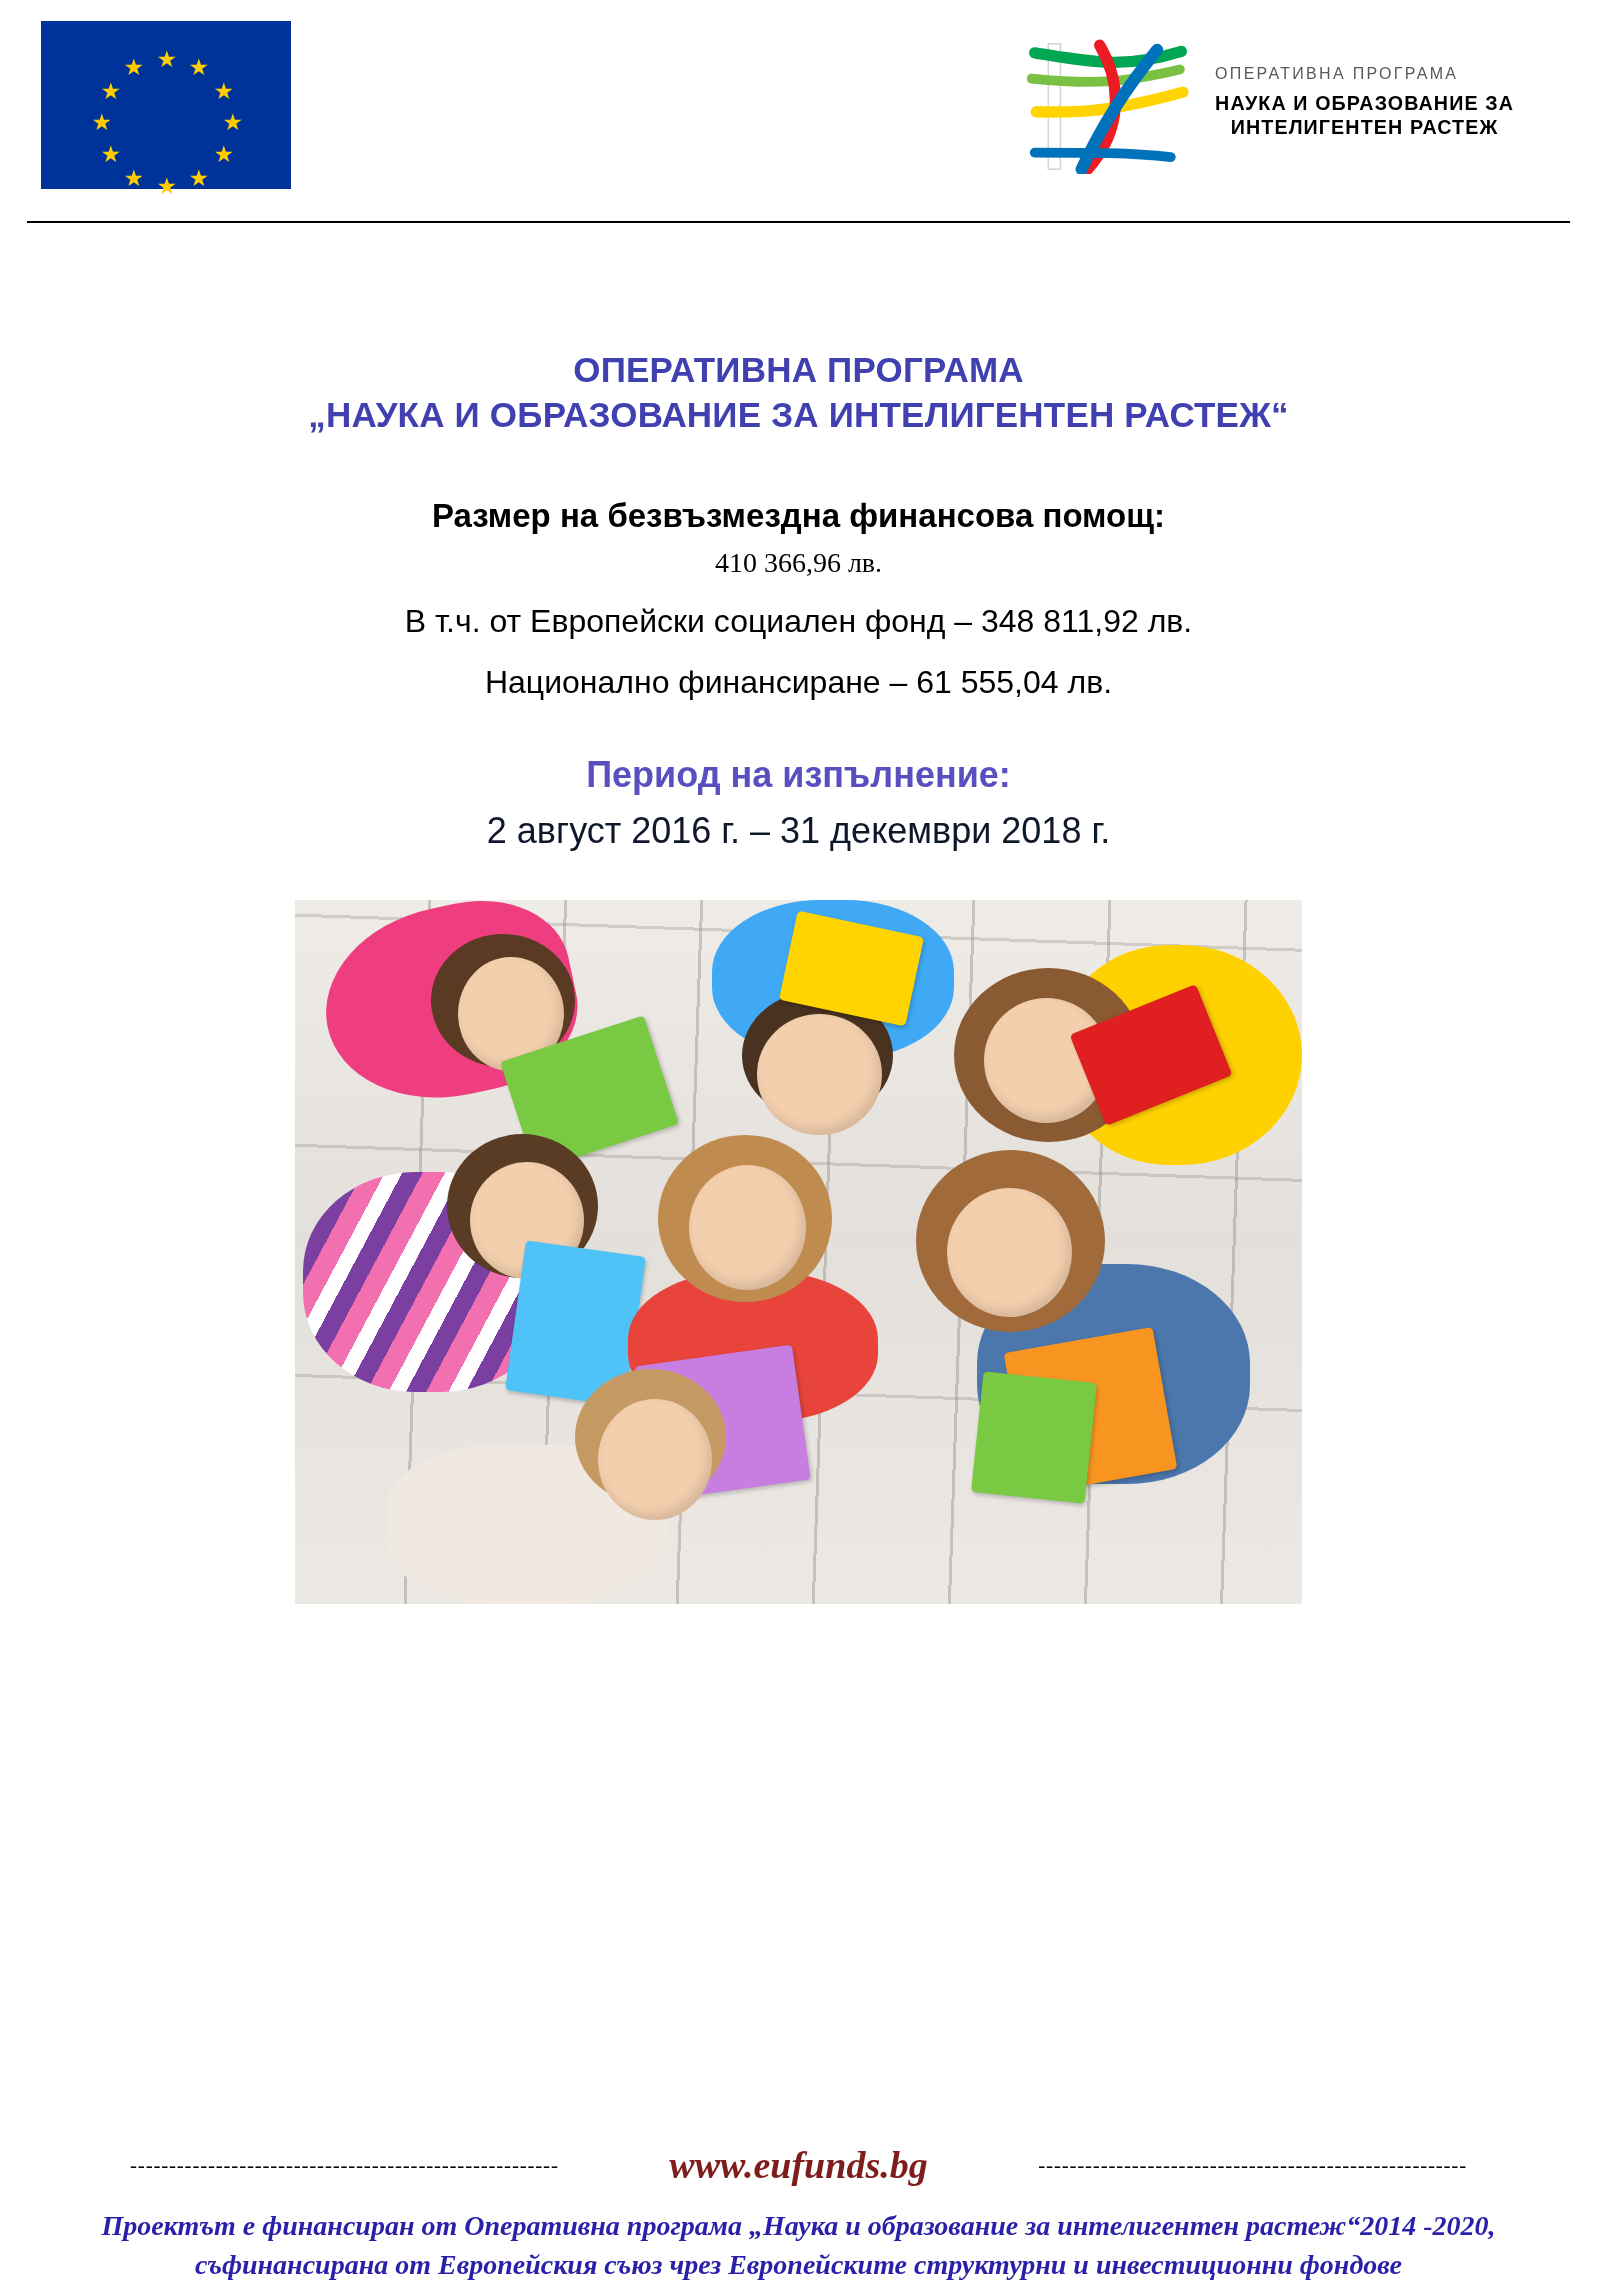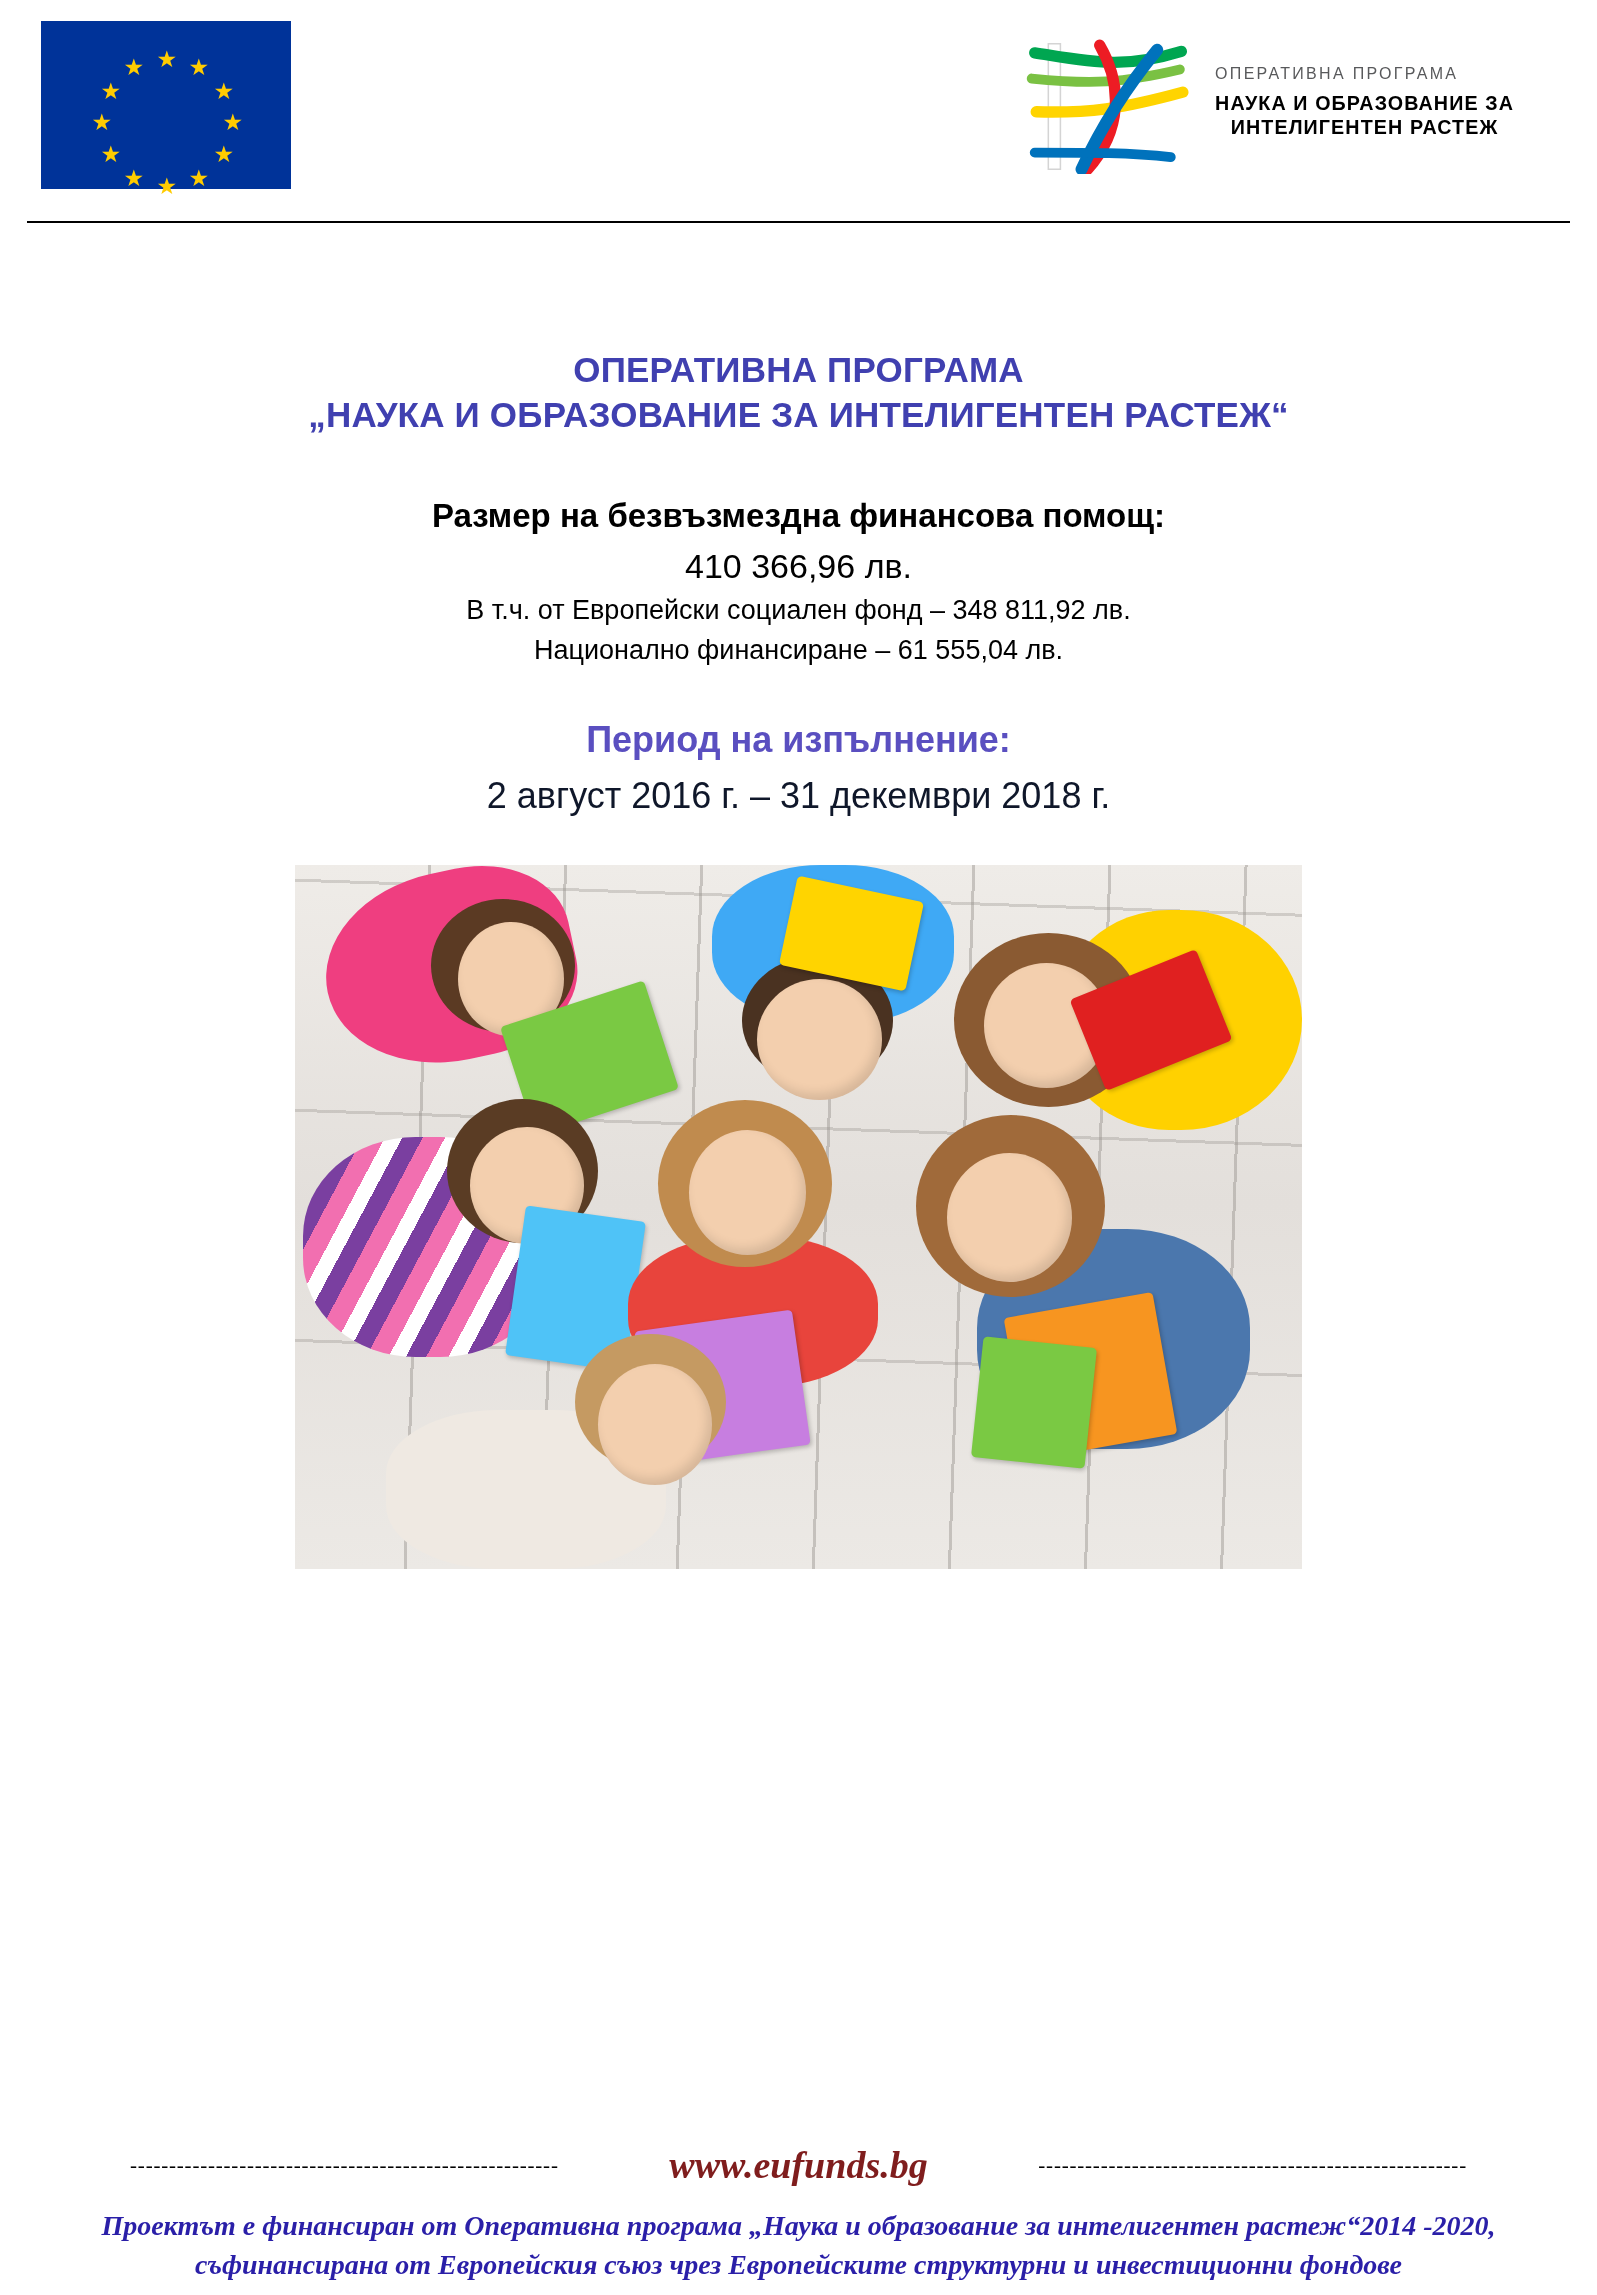--- a/index.html
+++ b/index.html
@@ -129,27 +129,28 @@
     line-height: 1.3;
     margin-top: 59px;
   }
   .grant-label {
     font-weight: bold;
     font-size: 33px;
     margin-top: 24px;
     color: #000;
   }
   .grant-amount {
-    font-size: 34px;
+    font-size: 28px;
     margin-top: 12px;
     color: #000;
+    font-family: Liberation Serif, serif;
   }
   .grant-line {
-    font-size: 27px;
-    margin-top: 9px;
+    font-size: 32px;
+    margin-top: 24px;
     color: #000;
   }
   .period-label {
     color: #5a4fc0;
     font-weight: bold;
     font-size: 36px;
     margin-top: 53px;
   }
   .period-value {
     font-size: 36px;

